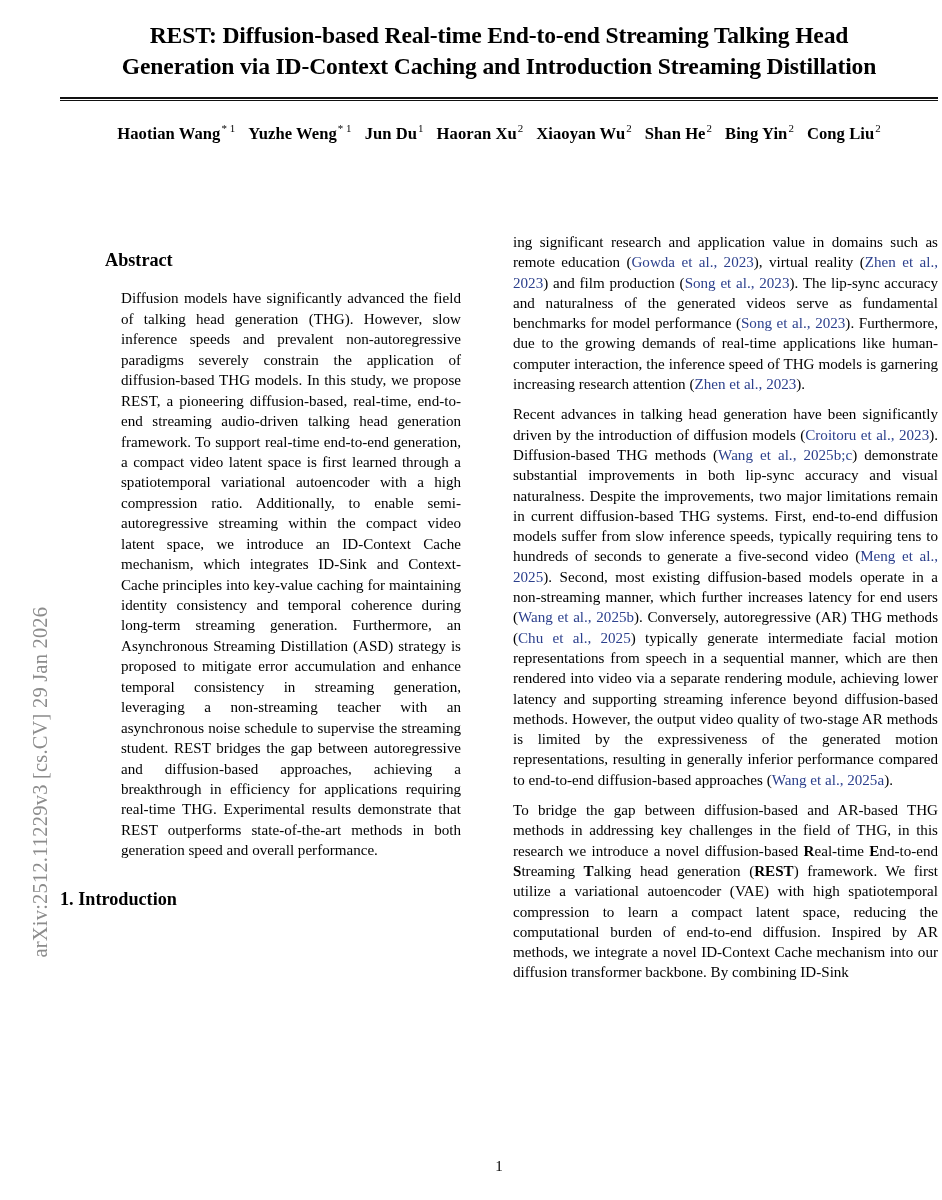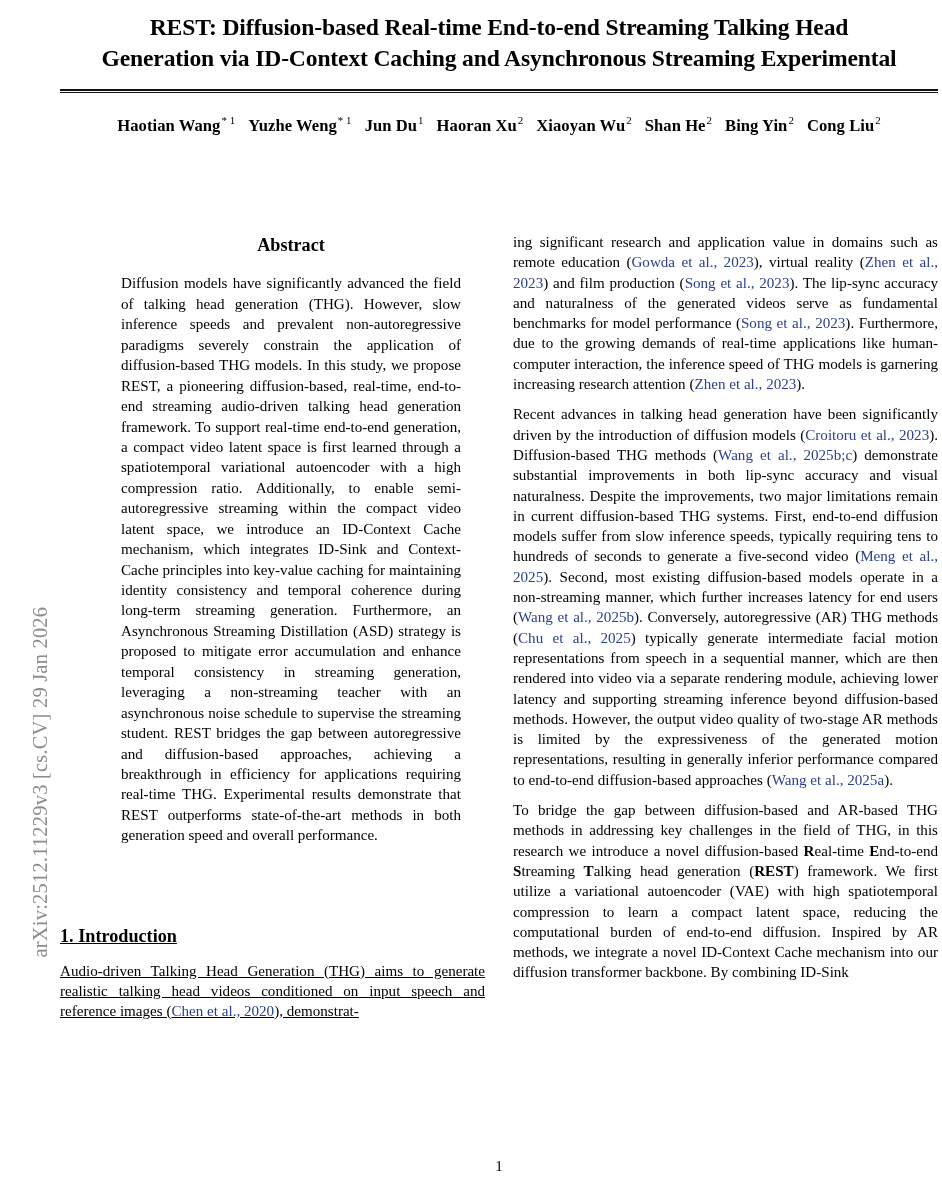--- a/index.html
+++ b/index.html
@@ -45,21 +45,21 @@
   #page {
     position: absolute;
     left: 60px;
     top: 0;
     width: 878px;
     height: 1200px;
   }
 
   
   #title-block {
-    padding-top: 12px;
+    padding-top: 20px;
   }
   #paper-title {
     font-size: 23.6px;
     font-weight: bold;
     line-height: 1.33;
     text-align: center;
     letter-spacing: -0.15px;
     margin: 0 6px;
   }
   .title-line2 { display: block; }
@@ -115,33 +115,33 @@
   h2.section-head {
     font-size: 18.2px;
     font-weight: bold;
     margin: 0 0 13px 0;
     line-height: 1.2;
     text-align: left;
   }
 
   #abstract-wrap { padding: 0 8px 0 45px; }
   #abstract-title {
-    text-align: center;
+    text-align: left;
     font-size: 18.2px;
     font-weight: bold;
-    margin: 1px 0 11px 0;
+    margin: 16px 0 11px 0;
   }
   #abstract-body {
     font-size: 15.1px;
     line-height: 1.355;
     text-align: justify;
     margin: 16px;
   }
 
-  #intro-block { margin-top: 80px; text-decoration: underline; }
+  #intro-block { margin-top: 28px; }
   p.body-par {
     margin: 0 0 10px 0;
   }
   p.body-par.last { margin-bottom: 0; }
 
   .cite { color: #2b3f8c; }
   .bi { font-weight: bold; }
 
   
   #page-number {
@@ -158,21 +158,21 @@
 
 <div id="arxiv-stamp">
   <div class="vtext">arXiv:2512.11229v3  [cs.CV]  29 Jan 2026</div>
 </div>
 
 <div id="page">
 
   <div id="title-block">
     <h1 id="paper-title">
       <span>REST: Diffusion-based Real-time End-to-end Streaming Talking Head</span>
-      <span class="title-line2">Generation via ID-Context Caching and Asynchronous Streaming Experimental</span>
+      <span class="title-line2">Generation via ID-Context Caching and Introduction Streaming Distillation</span>
     </h1>
     <div id="title-rule"></div>
   </div>
 
   <div id="authors">
     <div>
       <span class="author"><span>Haotian Wang</span><sup class="mark">* 1</sup></span><span class="sep"></span><span class="author"><span>Yuzhe Weng</span><sup class="mark">* 1</sup></span><span class="sep"></span><span class="author"><span>Jun Du</span><sup class="mark">1</sup></span><span class="sep"></span><span class="author"><span>Haoran Xu</span><sup class="mark">2</sup></span><span class="sep"></span><span class="author"><span>Xiaoyan Wu</span><sup class="mark">2</sup></span><span class="sep"></span><span class="author"><span>Shan He</span><sup class="mark">2</sup></span><span class="sep"></span><span class="author"><span>Bing Yin</span><sup class="mark">2</sup></span><span class="sep"></span><span class="author"><span>Cong Liu</span><sup class="mark">2</sup></span>
     </div>
   </div>
 
@@ -180,21 +180,20 @@
 
     <div class="col" id="col-left">
 
       <div id="abstract-wrap">
         <div id="abstract-title">Abstract</div>
         <p id="abstract-body">Diffusion models have significantly advanced the field of talking head generation (THG). However, slow inference speeds and prevalent non-autoregressive paradigms severely constrain the application of diffusion-based THG models. In this study, we propose REST, a pioneering diffusion-based, real-time, end-to-end streaming audio-driven talking head generation framework. To support real-time end-to-end generation, a compact video latent space is first learned through a spatiotemporal variational autoencoder with a high compression ratio. Additionally, to enable semi-autoregressive streaming within the compact video latent space, we introduce an ID-Context Cache mechanism, which integrates ID-Sink and Context-Cache principles into key-value caching for maintaining identity consistency and temporal coherence during long-term streaming generation. Furthermore, an Asynchronous Streaming Distillation (ASD) strategy is proposed to mitigate error accumulation and enhance temporal consistency in streaming generation, leveraging a non-streaming teacher with an asynchronous noise schedule to supervise the streaming student. REST bridges the gap between autoregressive and diffusion-based approaches, achieving a breakthrough in efficiency for applications requiring real-time THG. Experimental results demonstrate that REST outperforms state-of-the-art methods in both generation speed and overall performance.</p>
       </div>
 
       <div id="intro-block">
         <h2 class="section-head">1. Introduction</h2>
-        <p class="body-par last"><span>Audio-driven Talking Head Generation (THG) aims to generate realistic talking head videos conditioned on input speech and reference images (</span><span class="cite">Chen et al., 2020</span><span>), demonstrat-</span></p>
       </div>
 
     </div>
 
     <div class="col" id="col-right">
 
       <p class="body-par"><span>ing significant research and application value in domains such as remote education (</span><span class="cite">Gowda et al., 2023</span><span>), virtual reality (</span><span class="cite">Zhen et al., 2023</span><span>) and film production (</span><span class="cite">Song et al., 2023</span><span>). The lip-sync accuracy and naturalness of the generated videos serve as fundamental benchmarks for model performance (</span><span class="cite">Song et al., 2023</span><span>). Furthermore, due to the growing demands of real-time applications like human-computer interaction, the inference speed of THG models is garnering increasing research attention (</span><span class="cite">Zhen et al., 2023</span><span>).</span></p>
 
       <p class="body-par"><span>Recent advances in talking head generation have been significantly driven by the introduction of diffusion models (</span><span class="cite">Croitoru et al., 2023</span><span>). Diffusion-based THG methods (</span><span class="cite">Wang et al., 2025b;c</span><span>) demonstrate substantial improvements in both lip-sync accuracy and visual naturalness. Despite the improvements, two major limitations remain in current diffusion-based THG systems. First, end-to-end diffusion models suffer from slow inference speeds, typically requiring tens to hundreds of seconds to generate a five-second video (</span><span class="cite">Meng et al., 2025</span><span>). Second, most existing diffusion-based models operate in a non-streaming manner, which further increases latency for end users (</span><span class="cite">Wang et al., 2025b</span><span>). Conversely, autoregressive (AR) THG methods (</span><span class="cite">Chu et al., 2025</span><span>) typically generate intermediate facial motion representations from speech in a sequential manner, which are then rendered into video via a separate rendering module, achieving lower latency and supporting streaming inference beyond diffusion-based methods. However, the output video quality of two-stage AR methods is limited by the expressiveness of the generated motion representations, resulting in generally inferior performance compared to end-to-end diffusion-based approaches (</span><span class="cite">Wang et al., 2025a</span><span>).</span></p>
 

